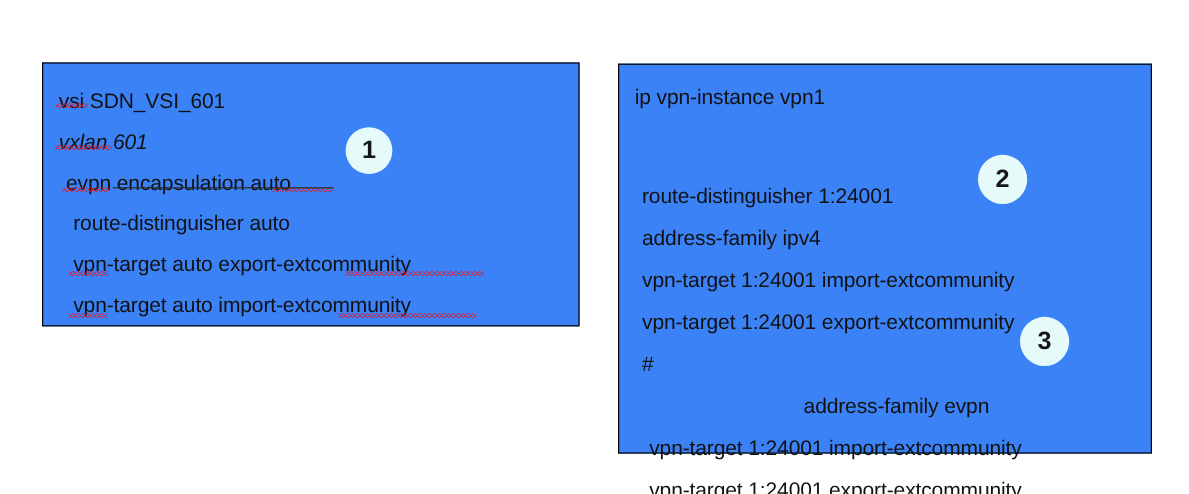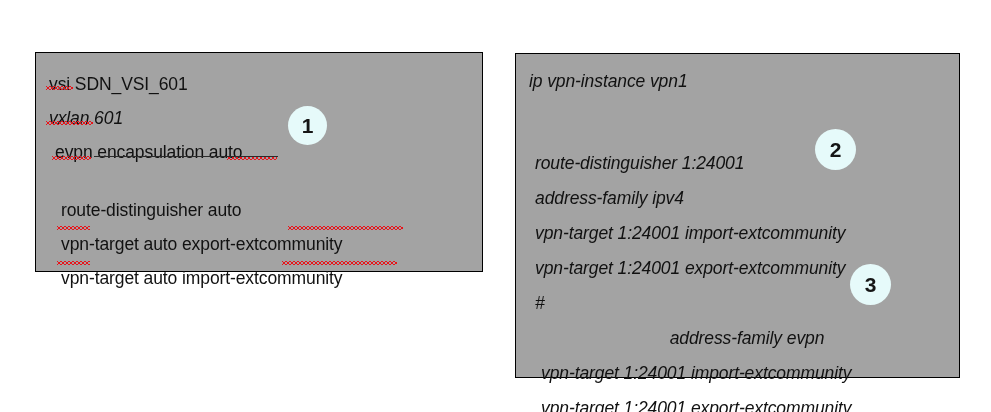--- a/index.html
+++ b/index.html
@@ -21,21 +21,21 @@
   .canvas {
     position: absolute;
     inset: 0;
   }
 
   
   .config-panel {
     position: absolute;
     box-sizing: border-box;
     border: 1.6px solid #000000;
-    background: #a3a3a3;
+    background: #3b82f6;
   }
   #panel-left {
     left: 35px;
     top: 52px;
     width: 448px;
     height: 220px;
   }
   #panel-right {
     left: 515px;
     top: 53px;
@@ -109,27 +109,27 @@
 </head>
 <body style="background: rgb(255, 255, 255);">
 
 <div class="canvas">
 
   <div class="config-panel" id="panel-left" style="border-color: rgb(0, 0, 0);">
     <div class="code-block">
       <div class="code-line ind-0" style="color: rgb(17, 17, 17);">vsi SDN_VSI_601</div>
       <div class="code-line ind-0" style="color: rgb(17, 17, 17); font-style: italic;">vxlan 601</div>
       <div class="code-line ind-1" style="color: rgb(17, 17, 17);">evpn encapsulation auto</div>
-      <div class="code-line ind-2" style="color: rgb(17, 17, 17); margin-top: 24px;">route-distinguisher auto</div>
+      <div class="code-line ind-2" style="color: rgb(17, 17, 17);">route-distinguisher auto</div>
       <div class="code-line ind-2" style="color: rgb(17, 17, 17);">vpn-target auto export-extcommunity</div>
       <div class="code-line ind-2" style="color: rgb(17, 17, 17);">vpn-target auto import-extcommunity</div>
     </div>
   </div>
 
-  <div class="config-panel" id="panel-right" style="border-color: rgb(0, 0, 0); font-style: italic;">
+  <div class="config-panel" id="panel-right" style="border-color: rgb(0, 0, 0);">
     <div class="code-block">
       <div class="code-line ind-0" style="color: rgb(17, 17, 17);">ip vpn-instance vpn1</div>
       <div class="code-line ind-1" style="color: rgb(17, 17, 17); margin-top: 47px;">route-distinguisher 1:24001</div>
       <div class="code-line ind-1" style="color: rgb(17, 17, 17);">address-family ipv4</div>
       <div class="code-line ind-1" style="color: rgb(17, 17, 17);">vpn-target 1:24001 import-extcommunity</div>
       <div class="code-line ind-1" style="color: rgb(17, 17, 17);">vpn-target 1:24001 export-extcommunity</div>
       <div class="code-line ind-1" style="color: rgb(17, 17, 17);">#</div>
       <div class="code-line ind-1" style="color: rgb(17, 17, 17); text-align: center;">address-family evpn</div>
       <div class="code-line ind-2" style="color: rgb(17, 17, 17);">vpn-target 1:24001 import-extcommunity</div>
       <div class="code-line ind-2" style="color: rgb(17, 17, 17);">vpn-target 1:24001 export-extcommunity</div>

